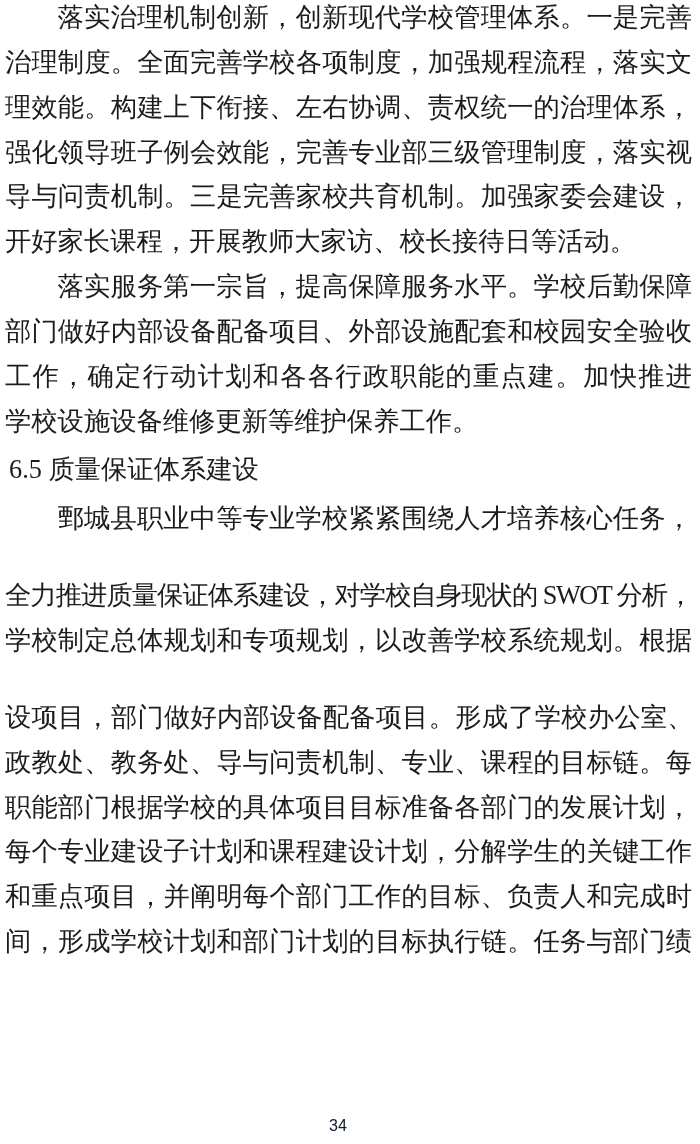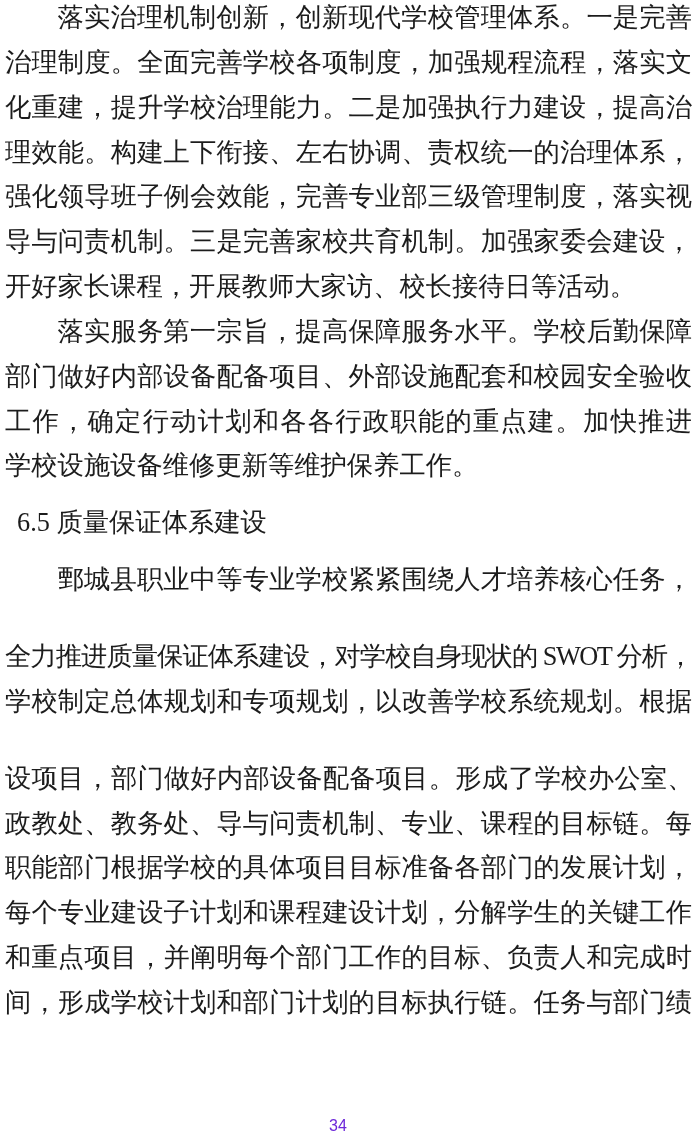--- a/index.html
+++ b/index.html
@@ -38,49 +38,48 @@
   .fst { text-indent: 2em; }
   
   .lst {
     text-align: left;
     text-align-last: left;
   }
   
   .tight { letter-spacing: -1.5px; margin-top: 32px; }
   
   .hd {
-    margin: 12px;
+    margin: 4px;
     font-size: inherit;
     font-weight: normal;
     text-align: left;
     text-align-last: left;
     height: 44.85px;
     overflow: hidden;
   }
   .page-number {
     position: absolute;
     top: 1117px;
     left: 0;
     width: 676px;
     text-align: center;
     font-family: "Liberation Sans", "DejaVu Sans", sans-serif;
     font-size: 16px;
-    color: #6d28d9;
+    color: #0f172a;
   }
 </style>
 </head>
 <body>
 
 <div class="page">
   <div class="text-block">
 
     <div class="para">
       <div class="ln fst">落实治理机制创新，创新现代学校管理体系。一是完善</div>
       <div class="ln">治理制度。全面完善学校各项制度，加强规程流程，落实文</div>
-      <div class="ln">化重建，提升学校治理能力。二是加强执行力建设，提高治</div>
       <div class="ln">理效能。构建上下衔接、左右协调、责权统一的治理体系，</div>
       <div class="ln">强化领导班子例会效能，完善专业部三级管理制度，落实视</div>
       <div class="ln">导与问责机制。三是完善家校共育机制。加强家委会建设，</div>
       <div class="ln lst">开好家长课程，开展教师大家访、校长接待日等活动。</div>
     </div>
 
     <div class="para">
       <div class="ln fst">落实服务第一宗旨，提高保障服务水平。学校后勤保障</div>
       <div class="ln">部门做好内部设备配备项目、外部设施配套和校园安全验收</div>
       <div class="ln">工作，确定行动计划和各各行政职能的重点建。加快推进</div>

